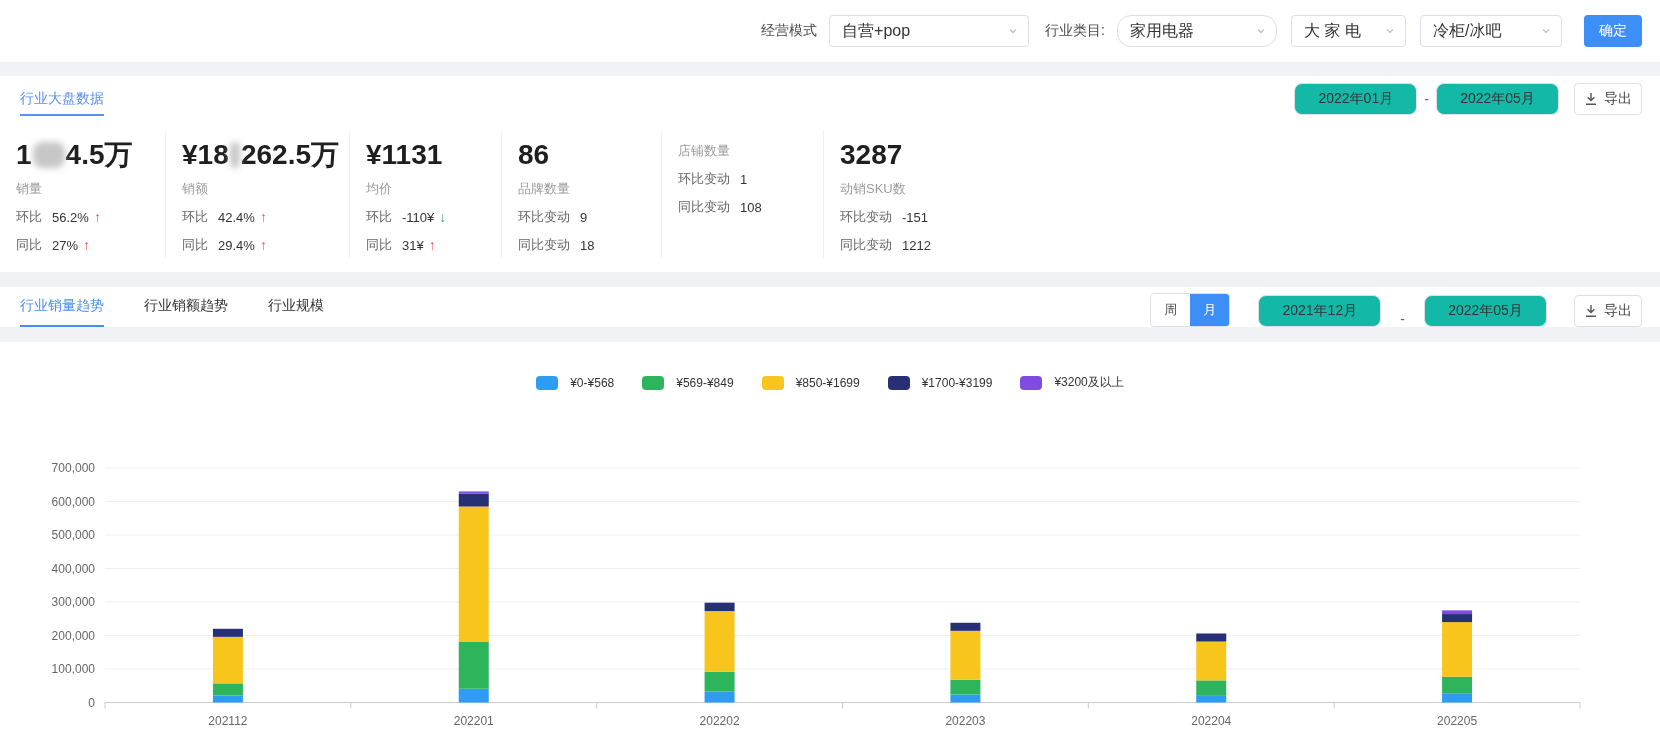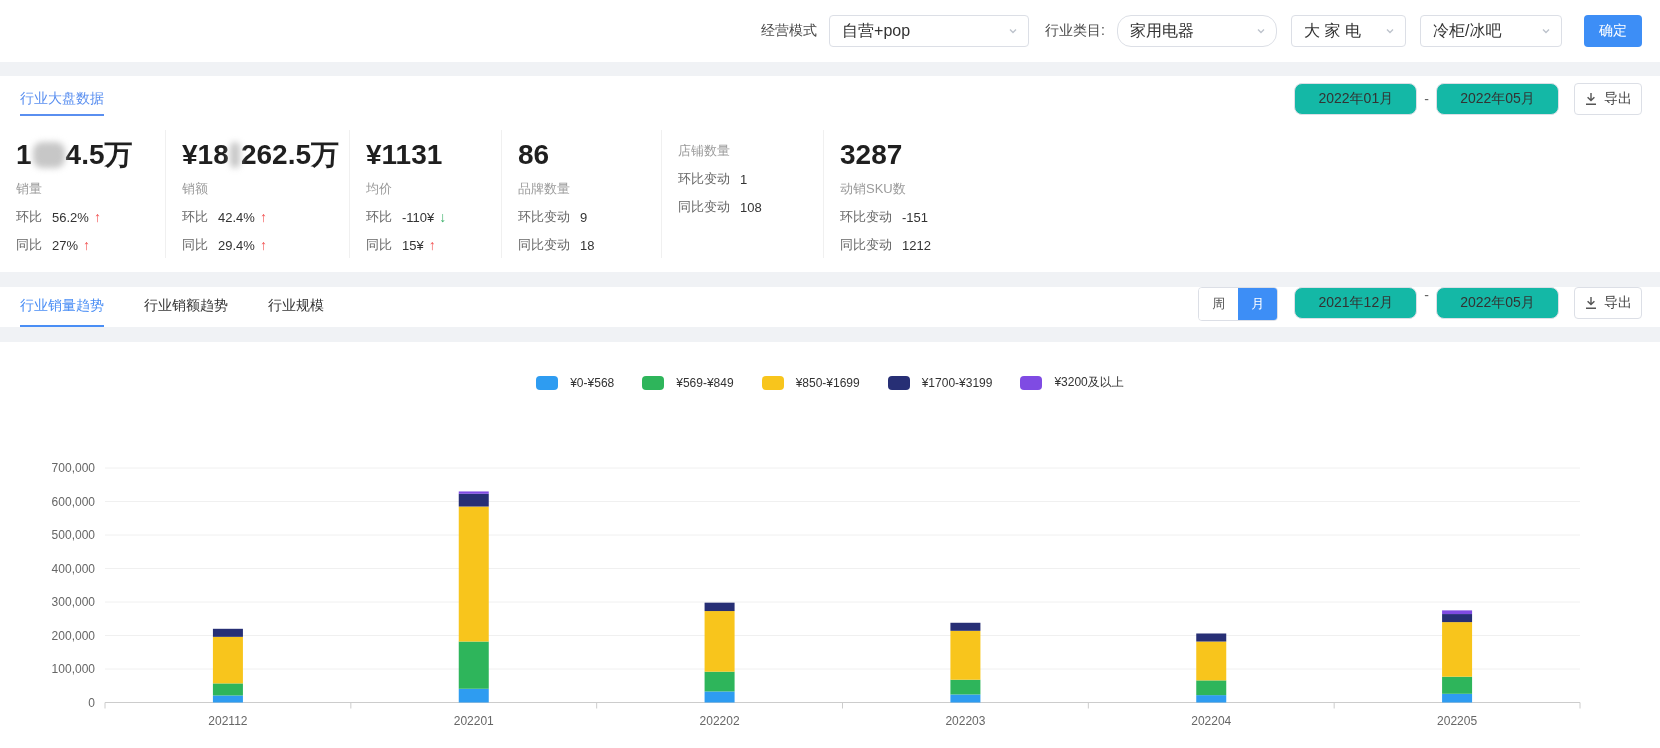--- a/index.html
+++ b/index.html
@@ -46,21 +46,21 @@
   .redacted-blur { display:inline-block; height:26px; background:#c7c7c7; border-radius:9px; filter:blur(3px); margin:0 1px; }
   .kpi-label { font-size:13px; color:#9b9b9b; margin-top:6px; }
   .kpi-metric { display:flex; align-items:center; font-size:13px; margin-top:10px; }
   .metric-name { color:#666; margin-right:10px; }
   .metric-value { color:#333; }
   .arrow { margin-left:5px; font-size:14px; }
   .arrow.up { color:#f25050; }
   .arrow.down { color:#3cb06a; }
 
   
-  .tabs-bar { margin-top:15px; height:40px; background:#fff; display:flex; align-items:flex-start; padding:0 18px 0 20px; }
+  .tabs-bar { margin-top:15px; height:40px; background:#fff; display:flex; align-items:flex-end; padding:0 18px 0 20px;gap:12px; }
   .tab { font-size:14px; color:#333; margin-right:40px; height:100%; display:flex; align-items:center; cursor:pointer;
          border-bottom:2px solid transparent; }
   .tab.active { color:#4a8ef5; border-bottom-color:#4a8ef5; }
   .toggle-group { display:flex; border:1px solid #dcdfe6; border-radius:4px; overflow:hidden; margin-right:16px; }
   .toggle-btn { width:39px; height:32px; display:flex; align-items:center; justify-content:center;
                 font-size:13px; color:#555; background:#fff; cursor:pointer; }
   .toggle-btn.active { background:var(--accent,#3d8ef6); color:#fff; }
 
   .chart-card { margin-top:15px; background:#fff; height:411px; padding-top:32px; }
   .legend-row { display:flex; justify-content:center; gap:28px; }
@@ -159,21 +159,21 @@
           <span>¥1131</span>
         </div>
         <div class="kpi-label">均价</div>
         <div class="kpi-metric">
           <span class="metric-name">环比</span>
           <span class="metric-value">-110¥</span>
           <span class="arrow down">↓</span>
         </div>
         <div class="kpi-metric">
           <span class="metric-name">同比</span>
-          <span class="metric-value">15¥</span>
+          <span class="metric-value">31¥</span>
           <span class="arrow up">↑</span>
         </div>
       </div>
       <div class="kpi-card">
         <div class="kpi-value">
           <span>86</span>
         </div>
         <div class="kpi-label">品牌数量</div>
         <div class="kpi-metric">
           <span class="metric-name">环比变动</span>

